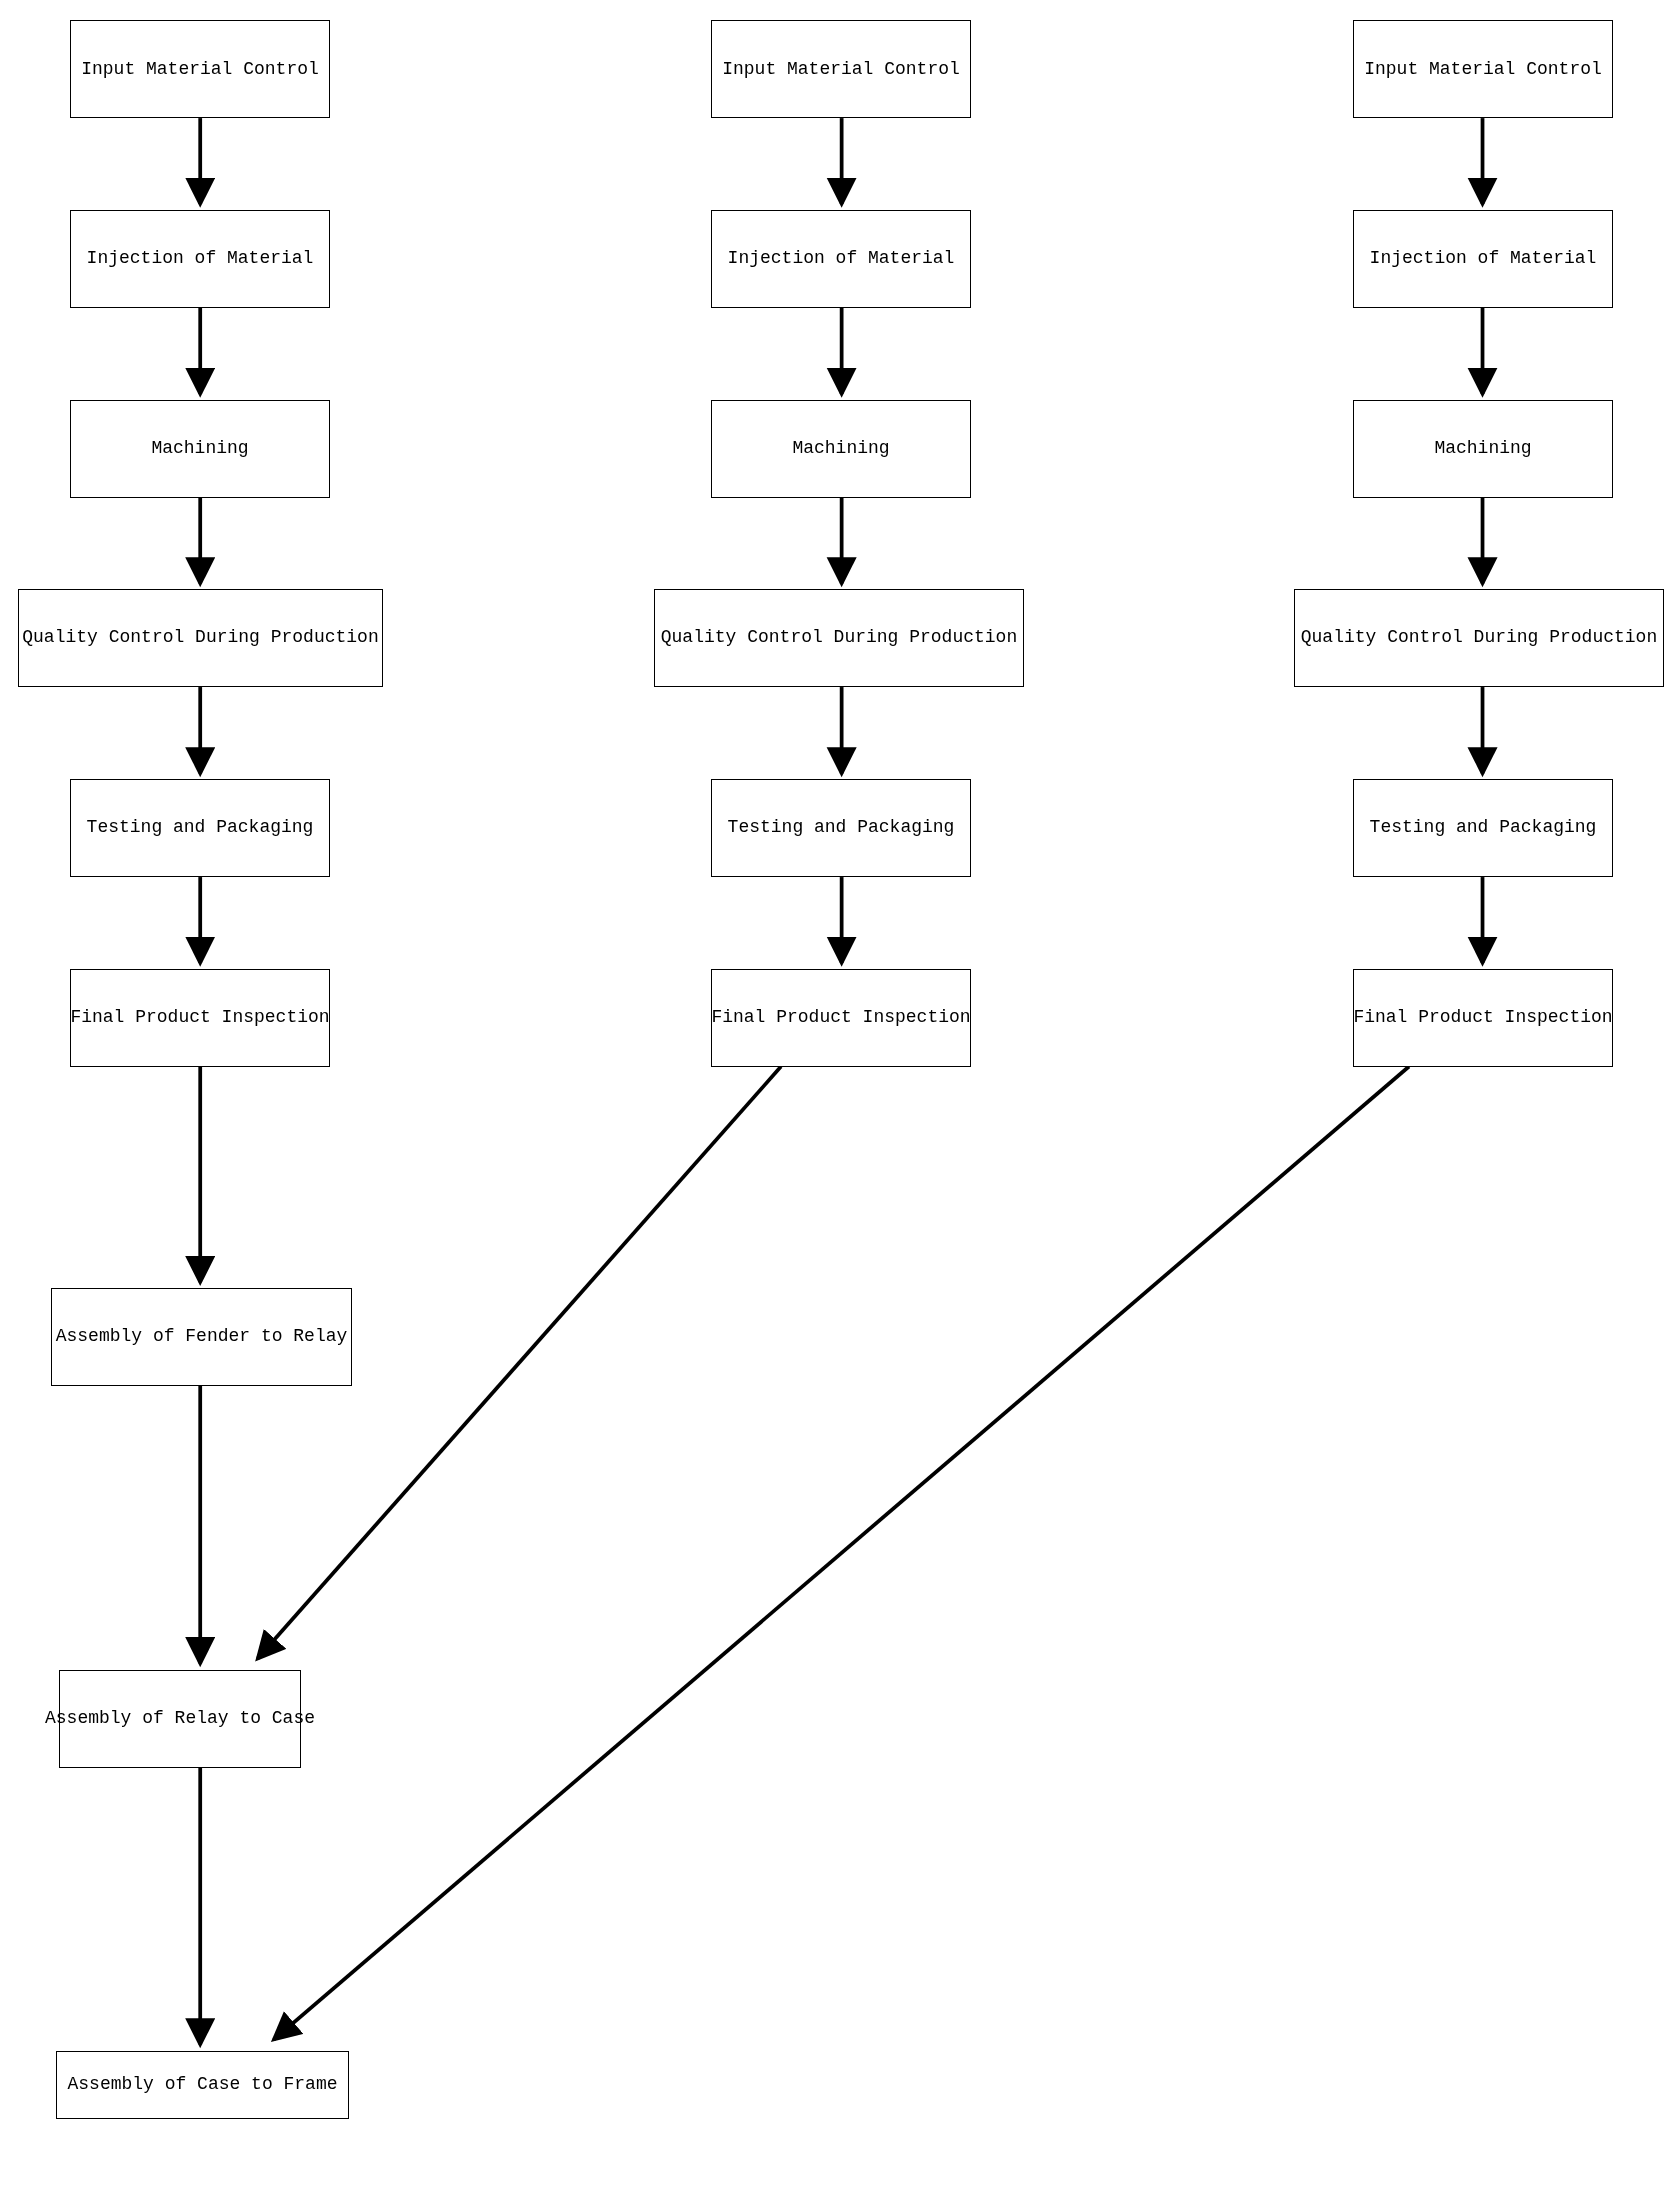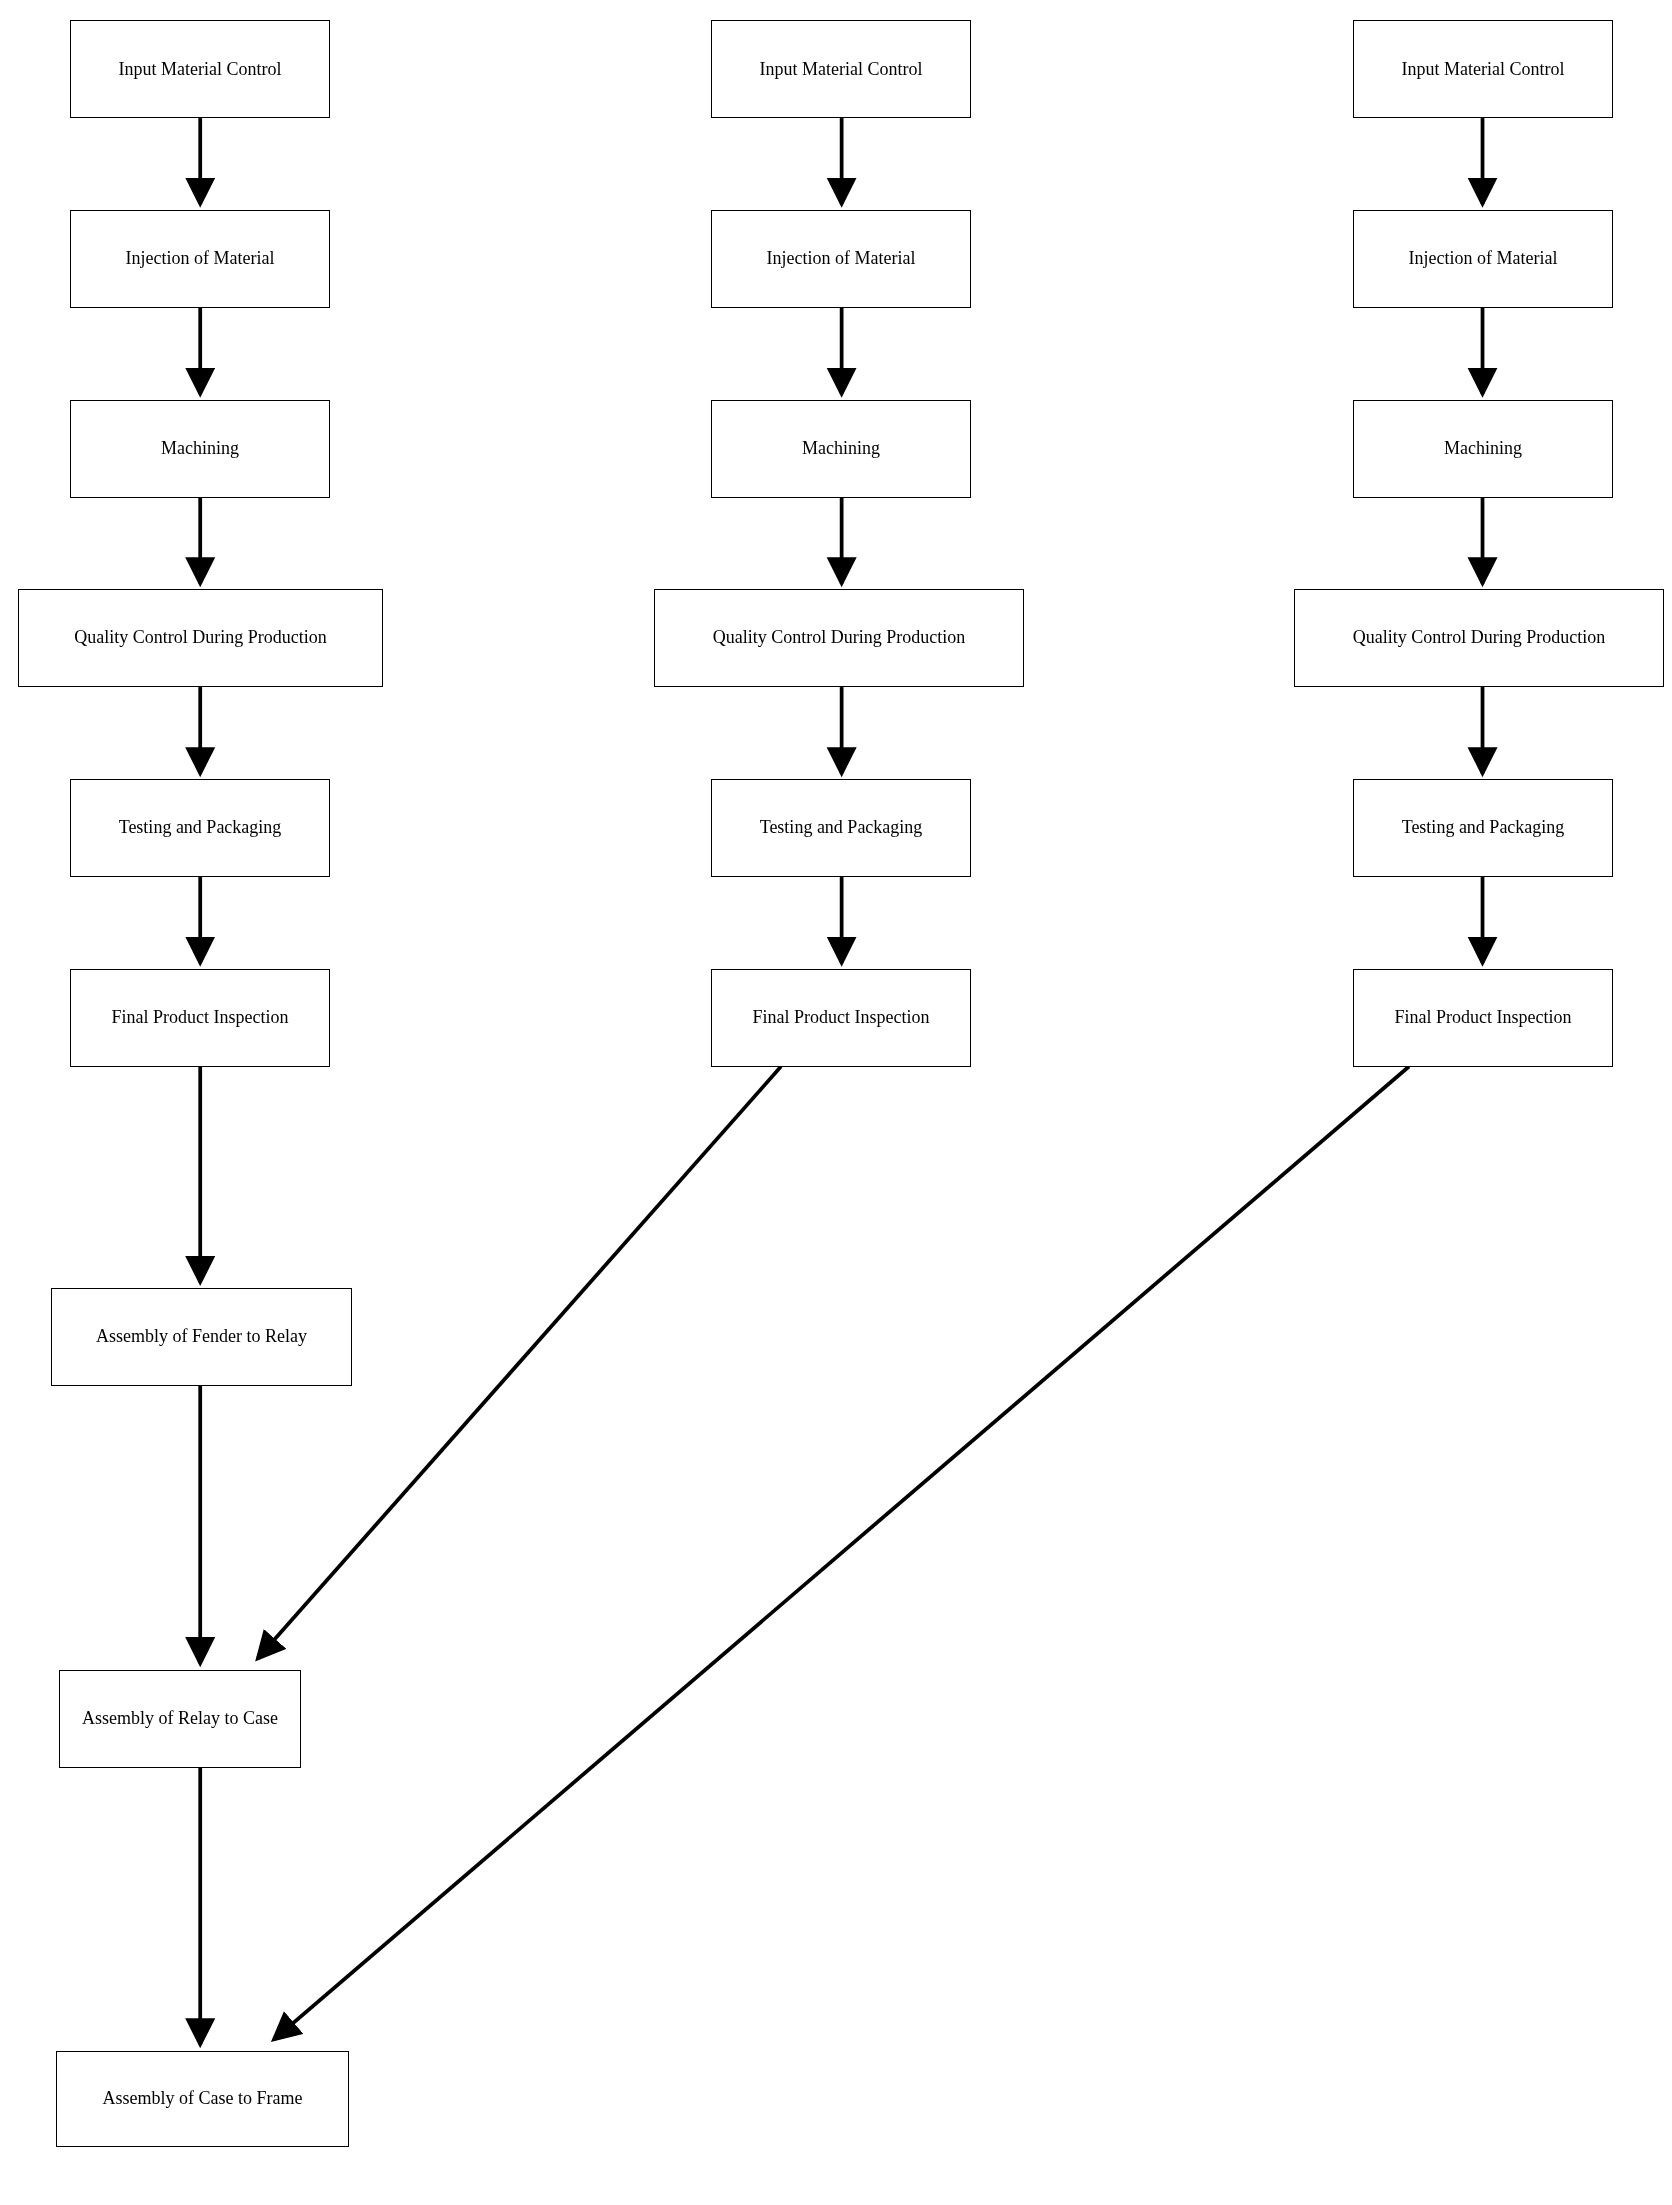--- a/index.html
+++ b/index.html
@@ -24,20 +24,21 @@
     background: #ffffff;
     display: flex;
     align-items: center;
     justify-content: center;
     text-align: center;
     color: #000000;
     font-size: 18px;
     line-height: 1.2;
     padding: 0 11px;
     white-space: nowrap;
+    font-family: Liberation Mono, monospace;
   }
   svg.edges {
     position: absolute;
     left: 0;
     top: 0;
     width: 1672px;
     height: 2205px;
     pointer-events: none;
   }
   .edge-line {
@@ -81,21 +82,21 @@
   </svg>
   <div id="node-layer">
       <div class="node" style="left: 70px; top: 20.4px; width: 260px; height: 98px;">Input Material Control</div>
       <div class="node" style="left: 70px; top: 210px; width: 260px; height: 98px;">Injection of Material</div>
       <div class="node" style="left: 70px; top: 400px; width: 260px; height: 98px;">Machining</div>
       <div class="node" style="left: 18px; top: 589px; width: 365px; height: 98px;">Quality Control During Production</div>
       <div class="node" style="left: 70px; top: 779px; width: 260px; height: 98px;">Testing and Packaging</div>
       <div class="node" style="left: 70px; top: 969px; width: 260px; height: 98px;">Final Product Inspection</div>
       <div class="node" style="left: 51px; top: 1288px; width: 301px; height: 98px;">Assembly of Fender to Relay</div>
       <div class="node" style="left: 59px; top: 1670px; width: 242px; height: 98px;">Assembly of Relay to Case</div>
-      <div class="node" style="left: 56px; top: 2051px; width: 293px; height: 96px; text-align: right;">Assembly of Case to Frame</div>
+      <div class="node" style="left: 56px; top: 2051px; width: 293px; height: 68px; text-align: right;">Assembly of Case to Frame</div>
       <div class="node" style="left: 711px; top: 20.4px; width: 260px; height: 98px;">Input Material Control</div>
       <div class="node" style="left: 711px; top: 210px; width: 260px; height: 98px;">Injection of Material</div>
       <div class="node" style="left: 711px; top: 400px; width: 260px; height: 98px;">Machining</div>
       <div class="node" style="left: 654px; top: 589px; width: 370px; height: 98px;">Quality Control During Production</div>
       <div class="node" style="left: 711px; top: 779px; width: 260px; height: 98px;">Testing and Packaging</div>
       <div class="node" style="left: 711px; top: 969px; width: 260px; height: 98px;">Final Product Inspection</div>
       <div class="node" style="left: 1353px; top: 20.4px; width: 260px; height: 98px;">Input Material Control</div>
       <div class="node" style="left: 1353px; top: 210px; width: 260px; height: 98px;">Injection of Material</div>
       <div class="node" style="left: 1353px; top: 400px; width: 260px; height: 98px;">Machining</div>
       <div class="node" style="left: 1294px; top: 589px; width: 370px; height: 98px;">Quality Control During Production</div>

